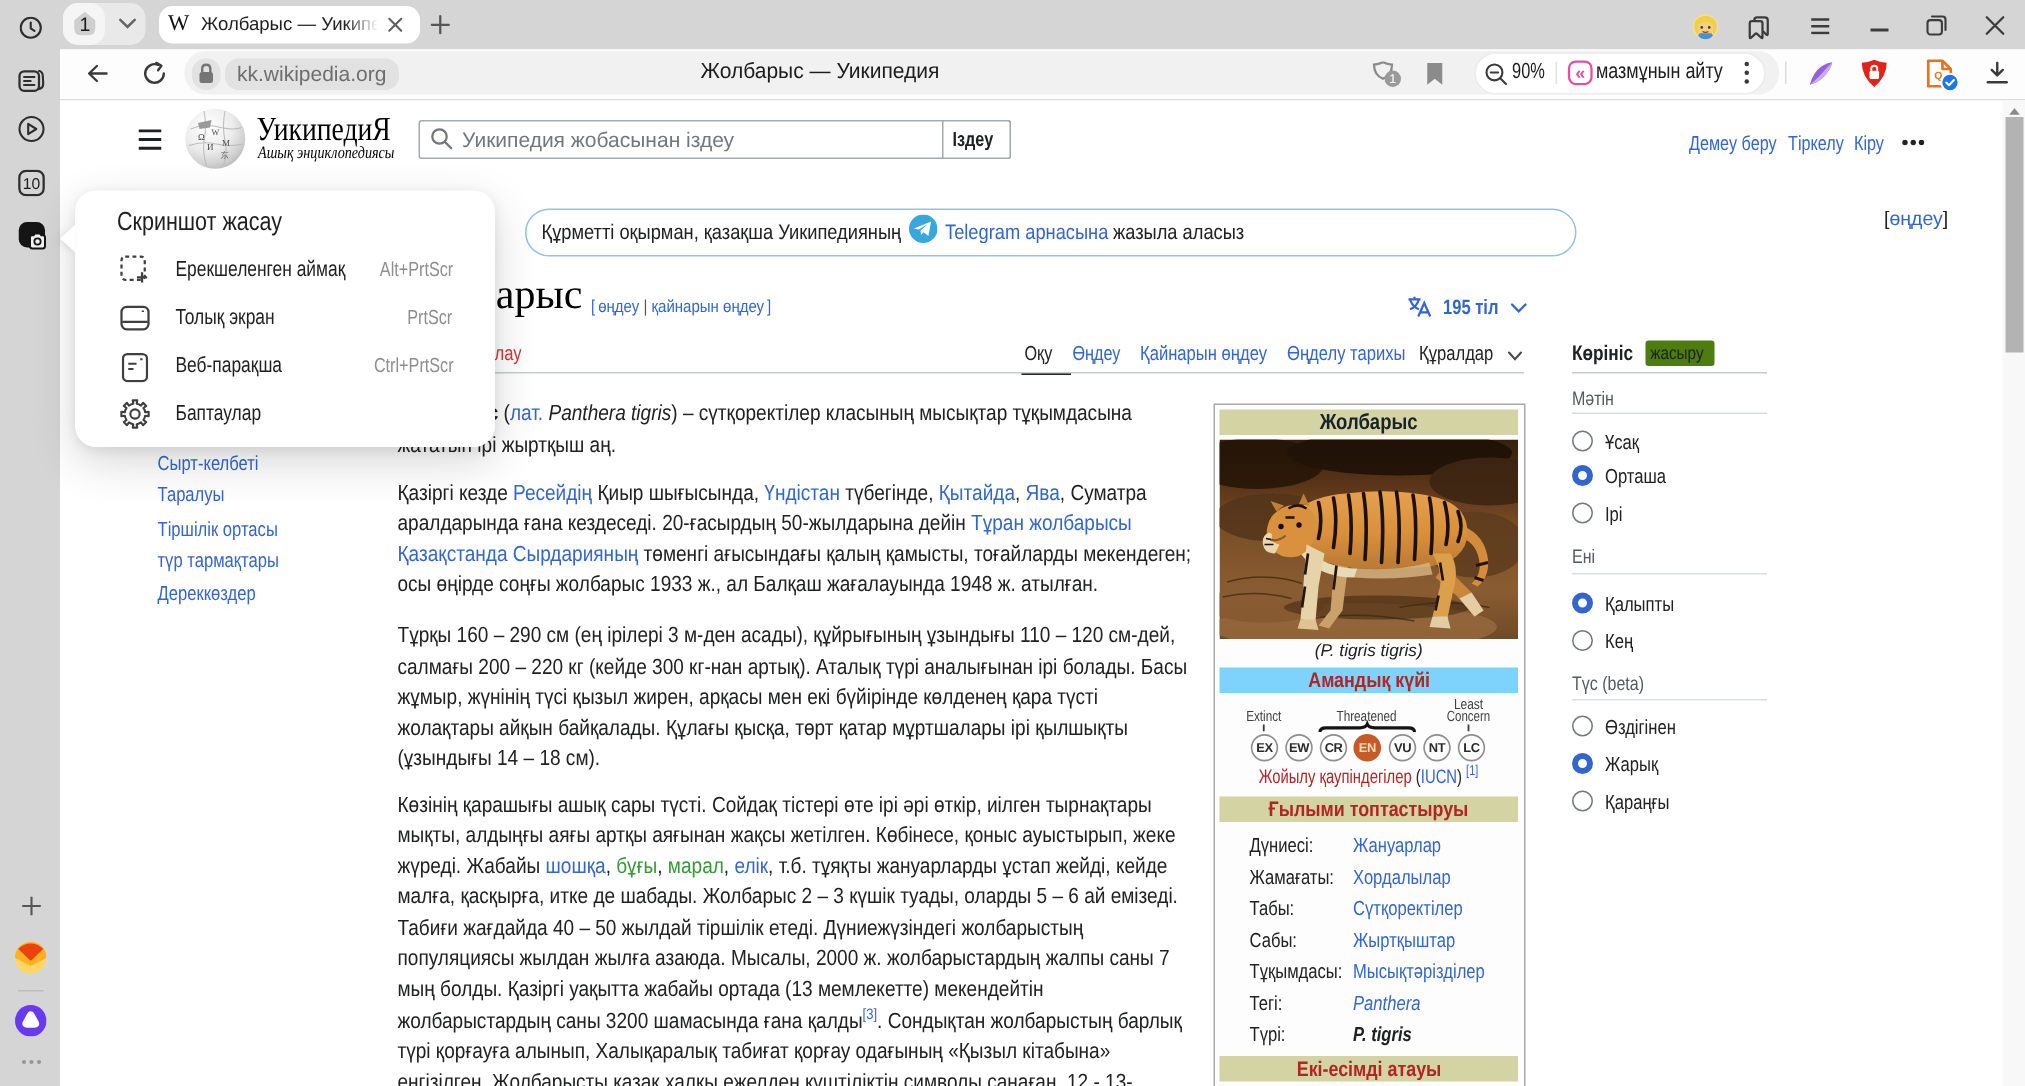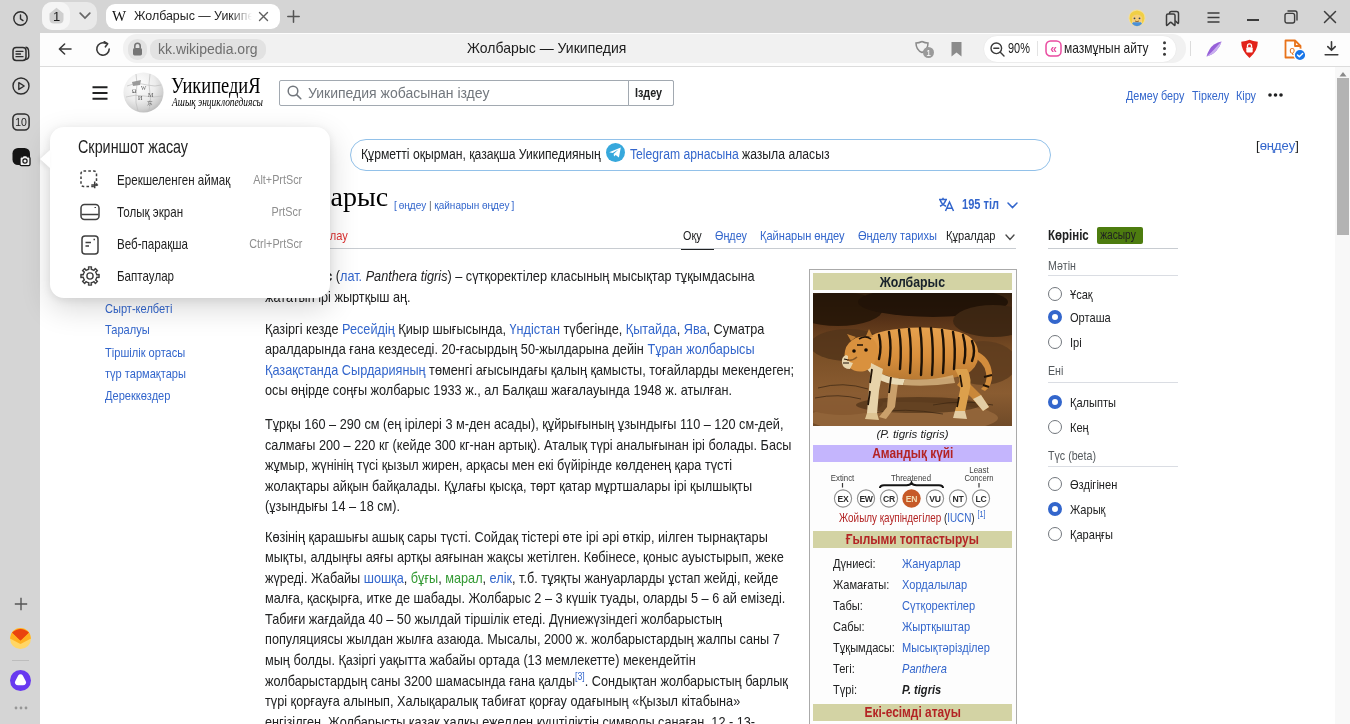--- a/index.html
+++ b/index.html
@@ -369,21 +369,21 @@
         <path d="M150 36 Q154 50 151 64"></path>
   <path d="M159 42 Q163 52 159 62"></path>
  </g>
  <g stroke="#241507" stroke-width="1.8" fill="none">
   <path d="M59 70 L57 84 M57 92 L55 106 M147 76 L149 88 M146 98 L144 108 M78 78 L76 94"></path>
  </g>
  <path d="M46 40 Q52 36 58 40 M44 46 L50 46" stroke="#1d1106" stroke-width="1.6" fill="none"></path>
     </g>
 </svg>
 <div class="a" style="left:813px;top:428px;width:199px;text-align:center;font-size:11.5px;font-style:italic;color:#202122">(P. tigris tigris)</div>
-<div class="a" style="left:813px;top:444.5px;width:199px;height:17px;background:#c4b5fd;text-align:center;font-size:14px;font-weight:bold;color:#b32424;line-height:17px"><span class="xc85" style="display:inline-block">Амандық күйі</span></div>
+<div class="a" style="left:813px;top:444.5px;width:199px;height:17px;background:#7dd3fc;text-align:center;font-size:14px;font-weight:bold;color:#b32424;line-height:17px"><span class="xc85" style="display:inline-block">Амандық күйі</span></div>
 <svg class="a" style="left:813px;top:464px" width="199" height="44" viewBox="0 0 199 44">
  <g font-family="Liberation Sans" fill="#404040">
   <text x="29.5" y="16.5" font-size="9.8" text-anchor="middle" textLength="23.5" lengthAdjust="spacingAndGlyphs">Extinct</text>
   <text x="98" y="16.5" font-size="9.8" text-anchor="middle" textLength="40" lengthAdjust="spacingAndGlyphs">Threatened</text>
   <text x="166" y="8.5" font-size="9.8" text-anchor="middle" textLength="19.5" lengthAdjust="spacingAndGlyphs">Least</text>
   <text x="166" y="16.5" font-size="9.8" text-anchor="middle" textLength="29" lengthAdjust="spacingAndGlyphs">Concern</text>
  </g>
  <path d="M29.5 19 V23.5 M166 19 V23.5" stroke="#3a3a3a" stroke-width="1.2"></path>
  <path d="M67 24 Q67 21.2 71 21.2 L93.5 21.2 Q97.5 21.2 98.5 18.8 Q99.5 21.2 103.5 21.2 L126 21.2 Q130 21.2 130 24" fill="none" stroke="#141414" stroke-width="2.1"></path>
  <g font-family="Liberation Sans" font-weight="bold" font-size="8.6" text-anchor="middle" letter-spacing="-0.3">

